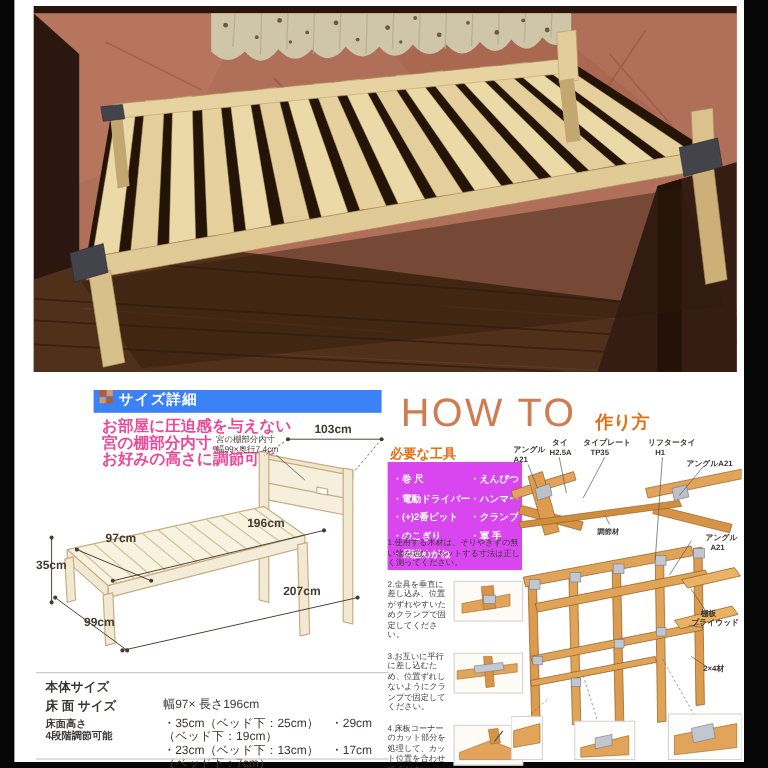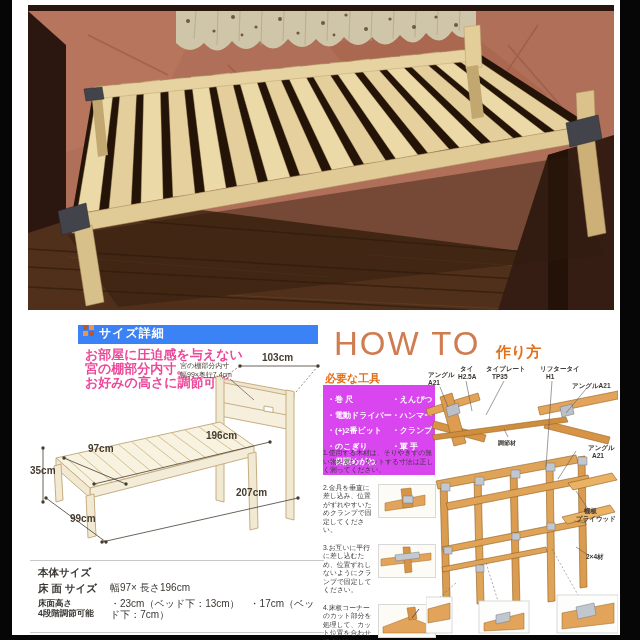--- a/index.html
+++ b/index.html
@@ -17,21 +17,21 @@
     display:flex;gap:5px;padding-left:5px;box-sizing:border-box;}
   .size-banner .grid-icon{width:11px;height:11px;display:grid;grid-template-columns:5px 5px;grid-template-rows:5px 5px;gap:1px;}
   .size-banner .grid-icon span{display:block;}
   .gi1{background:#c0581d;} .gi2{background:#e89455;} .gi3{background:#e89455;} .gi4{background:#c0581d;}
   .size-banner .banner-label{color:#ffffff;font-size:12px;font-weight:bold;letter-spacing:1px;}
   .size-intro{position:absolute;left:55px;top:31px;width:185px;color:#ec4899;font-size:13px;font-weight:bold;line-height:14px;}
   .size-diagram{position:absolute;left:0;top:33px;}
   .spec-sep-top{position:absolute;left:0;top:243px;width:294px;border-top:1px solid #c9c9c9;}
   .spec-sep-bot{position:absolute;left:0;top:315px;width:294px;border-top:1px solid #c9c9c9;}
   .spec-table{position:absolute;left:8px;top:249px;width:286px;color:#3b3733;}
-  .spec-row{display:flex;margin-bottom:2px;}
+  .spec-row{display:flex;margin-bottom:2px;gap:26px;}
   .spec-label{width:72px;font-weight:bold;font-size:10.5px;flex:none;}
   .spec-label.small{font-size:8.5px;line-height:10px;font-weight:bold;}
   .spec-value{font-size:10px;line-height:11px;}
 
   
   .howto-section{position:absolute;left:310px;top:317px;width:296px;height:318px;}
   .howto-title{position:absolute;left:12px;top:8px;font-size:33px;color:#cf7c50;letter-spacing:2px;font-weight:normal;}
   .howto-subtitle{position:absolute;left:130px;top:26px;font-size:15px;font-weight:bold;color:#e2701a;margin-left:44px;}
   .tools-header{position:absolute;left:3px;top:54px;font-size:11px;font-weight:bold;color:#e2701a;}
   .tools-box{position:absolute;left:1px;top:68px;width:112px;height:90px;background:#d946ef;
@@ -239,20 +239,21 @@
         <div class="spec-row">
           <div class="spec-label">床 面 サイズ</div>
           <div class="spec-value">幅97× 長さ196cm</div>
         </div>
         <div class="spec-row">
           <div class="spec-label small">
             <div>床面高さ</div>
             <div>4段階調節可能</div>
           </div>
           <div class="spec-value">
+            <div>・35cm（ベッド下：25cm）　・29cm（ベッド下：19cm）</div>
             <div>・23cm（ベッド下：13cm）　・17cm（ベッド下：7cm）</div>
           </div>
         </div>
 
       </div>
       <div class="spec-sep-bot"></div>
     </div>
 
     <div class="howto-section">
       <div class="howto-title">HOW TO</div>

